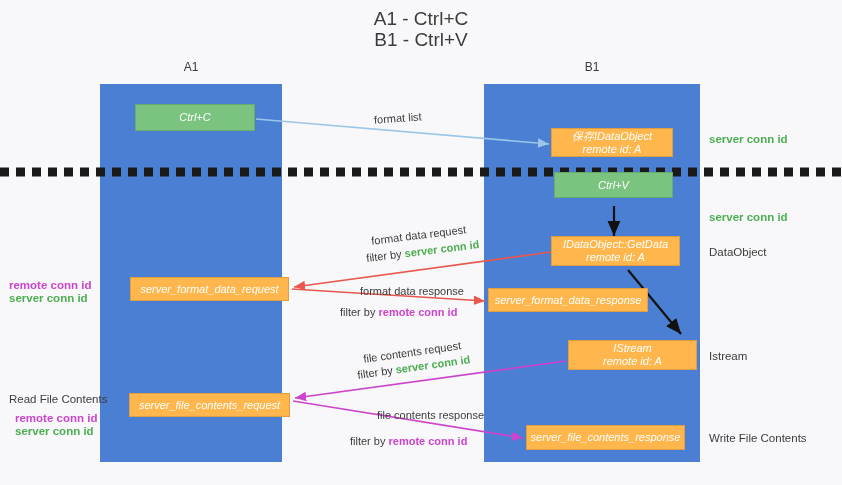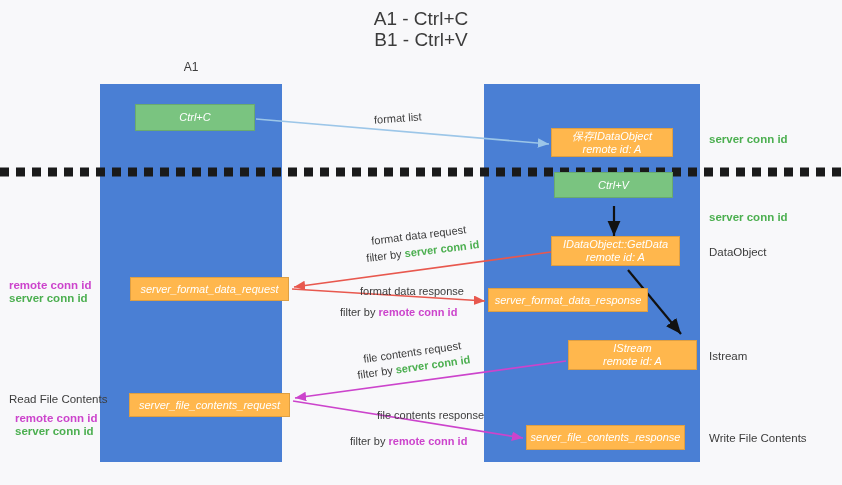--- a/index.html
+++ b/index.html
@@ -109,20 +109,21 @@
   <div class="title">
     <div>A1 - Ctrl+C</div>
     <div>B1 - Ctrl+V</div>
   </div>
 
   <div class="col-head" style="left:111px; top:60px;">
     <span class="l1">A1</span>
     <span class="l2">remote</span>
   </div>
   <div class="col-head" style="left:512px; top:60px;">
+    <span class="l1">B1</span>
     <span class="l2">connection</span>
   </div>
 
   <div class="lane" id="lane-a"></div>
   <div class="lane" id="lane-b"></div>
 
   <svg class="overlay" viewBox="0 0 842 485">
     <defs>
       <marker id="ah-blue" markerWidth="9" markerHeight="9" refX="7" refY="3" orient="auto">
         <path d="M0,0 L7,3 L0,6 z" fill="#9cc6e8"></path>

